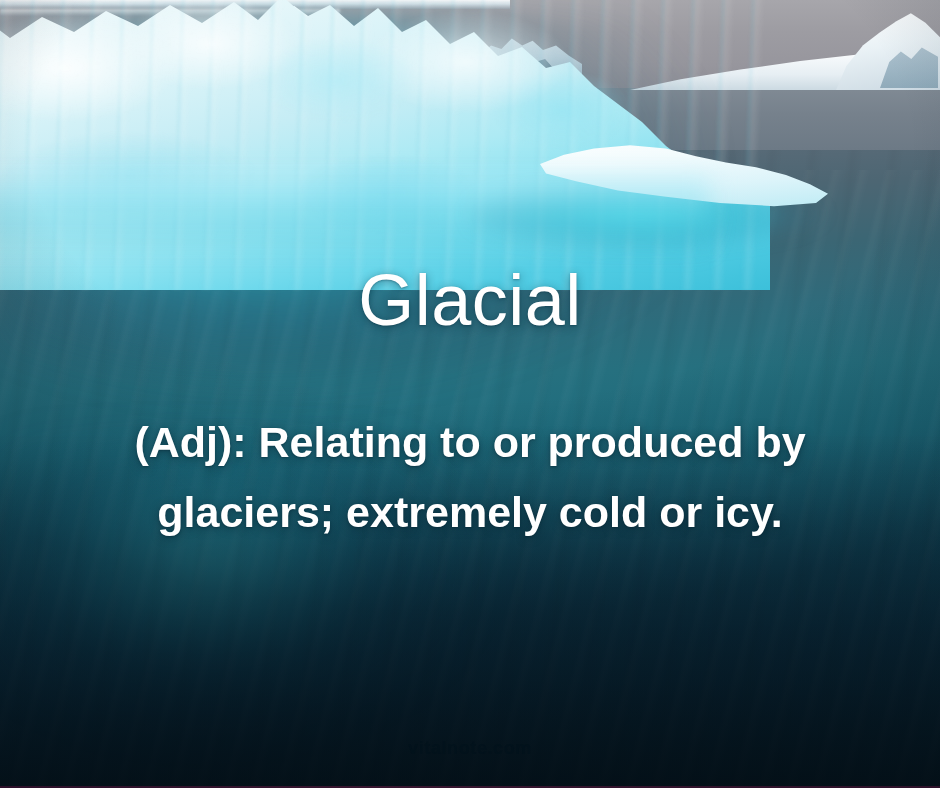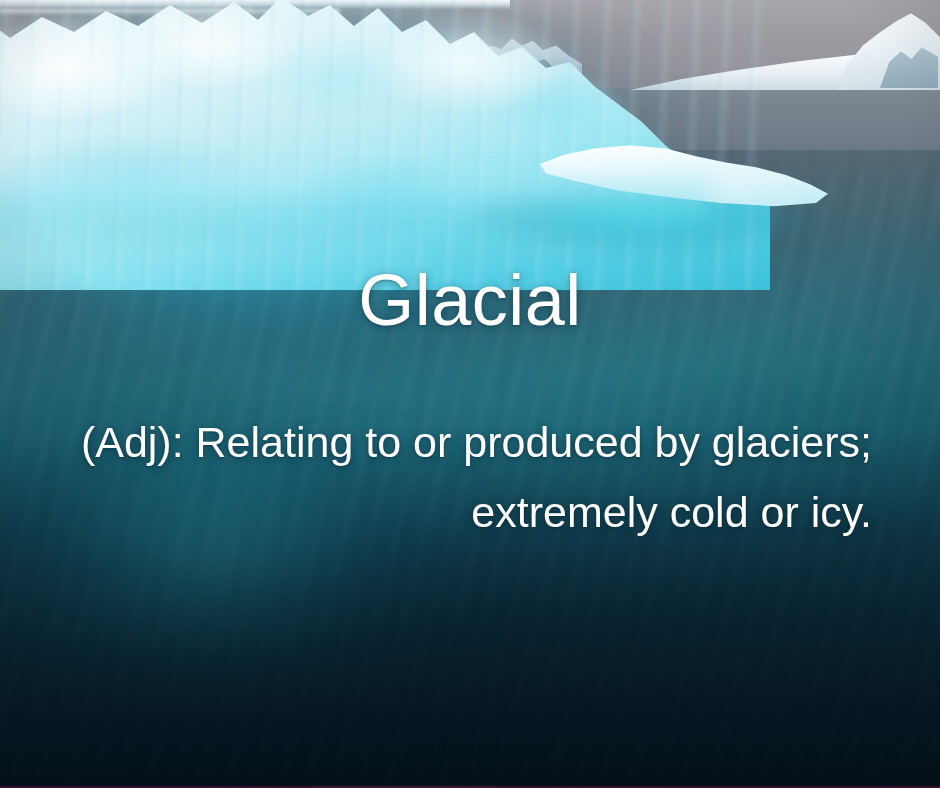--- a/index.html
+++ b/index.html
@@ -270,23 +270,23 @@
     color: #ffffff;
     text-shadow: 0 2px 10px rgba(6,40,56,0.45), 0 1px 2px rgba(6,40,56,0.35);
     margin-top: 12px;
   }
 
   #definition {
     position: absolute;
     left: 68px;
     width: 804px;
     top: 408px;
-    text-align: right;
+    text-align: center;
     font-size: 43px;
-    font-weight: 400;
+    font-weight: 700;
     line-height: 1.62;
     color: #ffffff;
     text-shadow: 0 2px 9px rgba(5,32,46,0.50), 0 1px 2px rgba(5,32,46,0.38);
   }
 
   #watermark {
     position: absolute;
     left: 0; right: 0;
     top: 738px;
     text-align: center;

